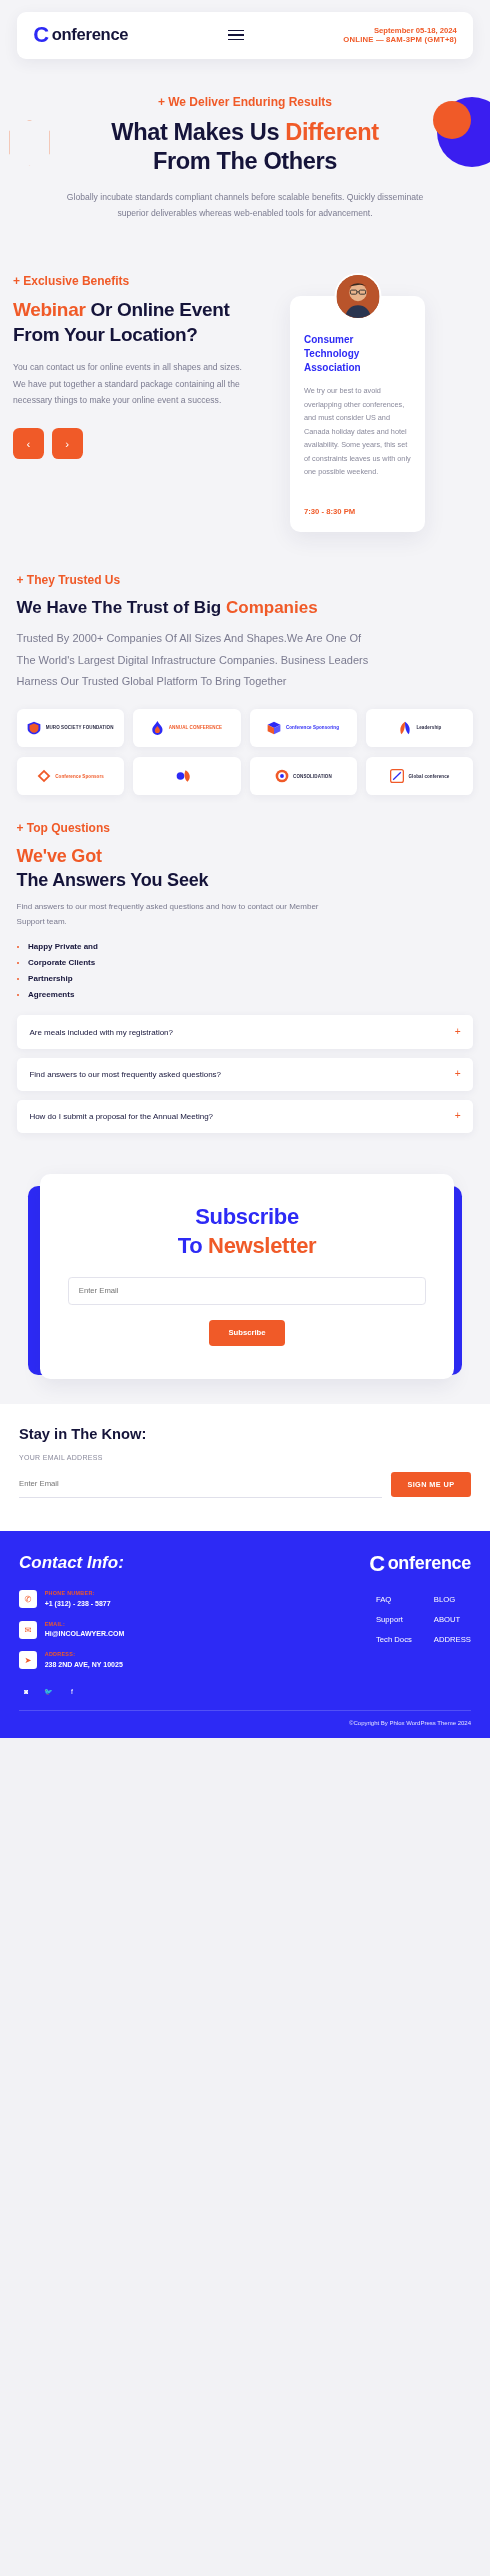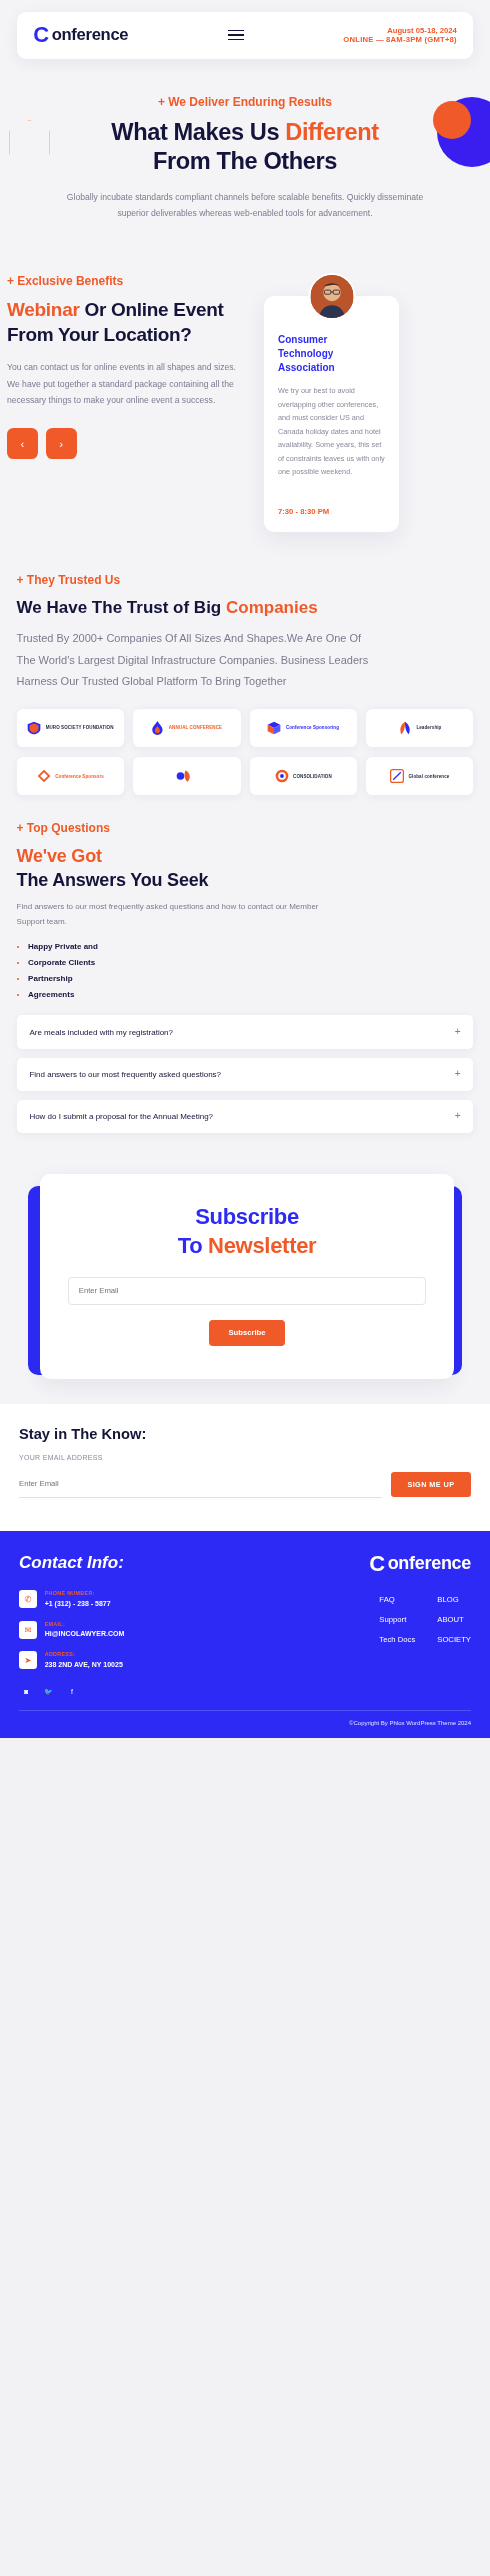--- a/index.html
+++ b/index.html
@@ -51,21 +51,21 @@
   .eyebrow { color:#f05a28; font-size:12px; font-weight:700; margin-bottom:9px; }
   .eyebrow .plus { margin-right:3.2px; }
   .hero h1 { font-size:23.6px; line-height:1.24; color:#15143a; font-weight:700; letter-spacing:-0.4px; }
   .hero h1 .accent { color:#f05a28; }
   .hero p {
     margin: 14px auto 0; max-width: 357px;
     font-size:8.6px; line-height:1.85; color:#7b7b90;
   }
 
   
-  .webinar { position:relative; padding: 27px 7px 22px; display:flex; gap:2px; }
+  .webinar { position:relative; padding: 27px 13px 22px; display:flex; gap:22px; }
   .webinar-left { flex: 1 1 auto; max-width: 255px; }
   .webinar h2 { font-size:19px; line-height:1.32; color:#15143a; font-weight:700; margin-top:7.7px; letter-spacing:-0.3px; }
   .webinar h2 .accent { color:#f05a28; }
   .webinar p { margin-top:11.5px; font-size:8.6px; line-height:1.95; color:#7b7b90; max-width:230px; }
   .arrows { display:flex; gap:7.7px; margin-top:19px; }
   .arrow-btn {
     width:31px; height:31px; border-radius:6.4px; background:#f05a28; color:#fff;
     display:flex; align-items:center; justify-content:center; font-size:11.5px; cursor:pointer; border:none;
   }
   .arrow-btn.alt { background:#f05a28; }
@@ -192,21 +192,21 @@
       <div class="logo">
         <span class="logo-mark">C</span>
         <span class="logo-text">onference</span>
       </div>
       <div class="burger">
         <span></span>
           <span></span>
           <span></span>
       </div>
       <div class="hdr-meta">
-        <div class="hdr-date">August 05-18, 2024</div>
+        <div class="hdr-date">September 05-18, 2024</div>
         <div class="hdr-time">ONLINE — 8AM-3PM (GMT+8)</div>
       </div>
     </div>
   </div>
 
   <section class="hero">
     <div class="hero-deco-hex"></div>
     <div class="hero-deco-blue"></div>
     <div class="hero-deco-orange"></div>
     <div class="eyebrow">
@@ -413,21 +413,21 @@
       </div>
       <div class="links-col">
         <ul>
           <li><a href="#">FAQ</a></li>
           <li><a href="#">Support</a></li>
           <li><a href="#">Tech Docs</a></li>
         </ul>
         <ul>
           <li><a href="#">BLOG</a></li>
           <li><a href="#">ABOUT</a></li>
-          <li><a href="#">SOCIETY</a></li>
+          <li><a href="#">ADDRESS</a></li>
         </ul>
       </div>
     </div>
     <div class="socials">
       <div class="soc">◙</div>
       <div class="soc">🐦</div>
       <div class="soc">f</div>
     </div>
     <div class="footer-bottom">©Copyright By Phlox WordPress Theme 2024</div>
   </footer>

